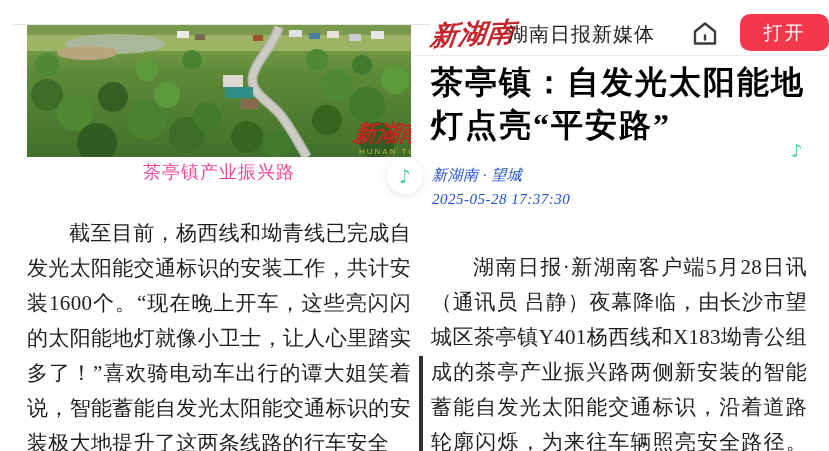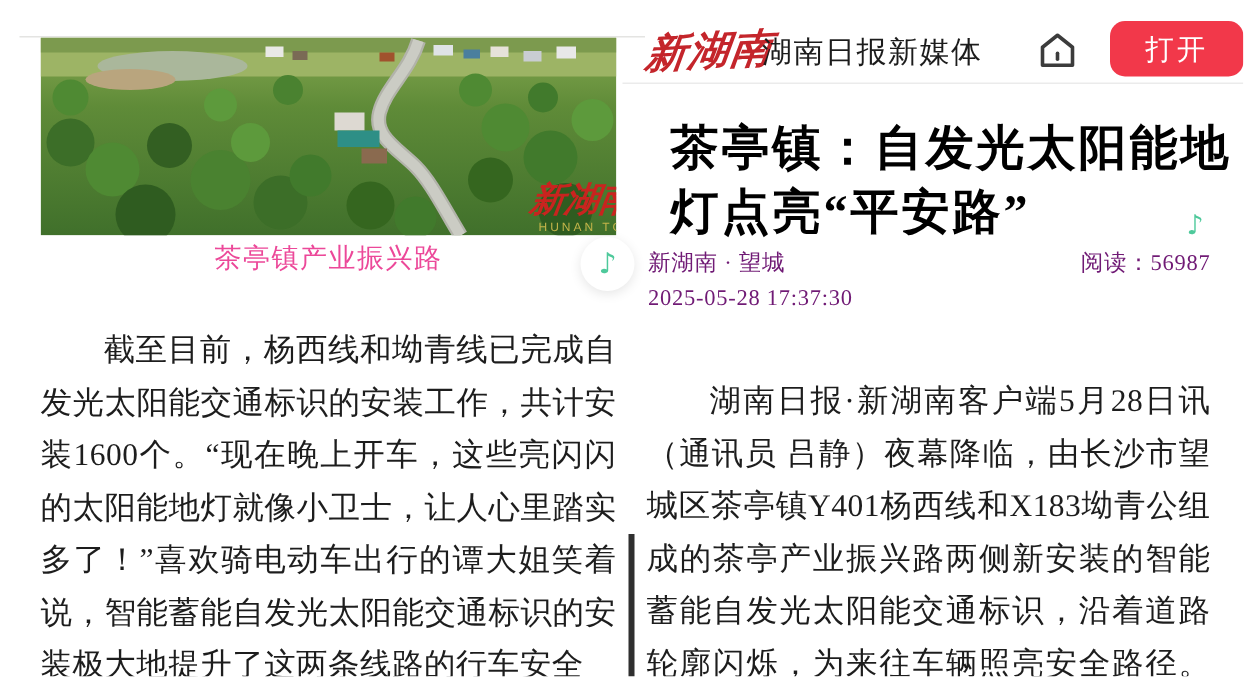--- a/index.html
+++ b/index.html
@@ -48,21 +48,21 @@
     background:#f2384a;color:#ffffff;font-size:19px;letter-spacing:2px;
     display:flex;align-items:center;justify-content:center;border:none;
     font-family:"Liberation Sans","DejaVu Sans",sans-serif;cursor:pointer;
   }
   .header-rule{position:absolute;left:415px;top:55px;width:414px;height:1px;background:#ebebeb;}
 
   .title{
     position:absolute;left:431px;top:61px;width:380px;color:#000;
     font-size:32px;font-weight:bold;line-height:43px;letter-spacing:2px;
   }
-  .meta{position:absolute;color:#701a75;font-size:15px;letter-spacing:.5px;}
+  .meta{position:absolute;color:#1d4ed8;font-size:15px;letter-spacing:.5px;font-style:italic;}
   .meta-source{left:432px;top:166px;}
   .meta-time{left:432px;top:191px;}
   .meta-reads{left:630px;top:166px;width:177px;text-align:right;}
   .note-right{
     position:absolute;left:791px;top:140px;color:#4ec99b;font-size:18px;
     font-family:"DejaVu Sans",sans-serif;
   }
 </style>
 </head>
 <body>
@@ -149,22 +149,21 @@
     <svg width="28" height="28" viewBox="0 0 28 28">
       <path d="M14 3.5 L24 11.5 V23.5 H4 V11.5 Z" fill="none" stroke="#3c3c3c" stroke-width="2.4" stroke-linejoin="round"></path>
       <path d="M14 15.5 V19.5" stroke="#3c3c3c" stroke-width="2.4" stroke-linecap="round"></path>
     </svg>
   </div>
 
   <button class="open-btn">打开</button>
 
   <div class="header-rule"></div>
 
-  <h1 class="title" style="margin:16px">茶亭镇：自发光太阳能地灯点亮“平安路”</h1>
+  <h1 class="title" style="margin:0">茶亭镇：自发光太阳能地灯点亮“平安路”</h1>
 
   <div class="meta meta-source">新湖南 · 望城</div>
   <div class="meta meta-time">2025-05-28 17:37:30</div>
-  <div class="meta meta-reads">阅读：56987</div>
   <div class="note-right">♪</div>
 
   <div class="body-text body-right">湖南日报·新湖南客户端5月28日讯（通讯员 吕静）夜幕降临，由长沙市望城区茶亭镇Y401杨西线和X183坳青公组成的茶亭产业振兴路两侧新安装的智能蓄能自发光太阳能交通标识，沿着道路轮廓闪烁，为来往车辆照亮安全路径。近</div>
 
 </div>
 
 </body></html>

